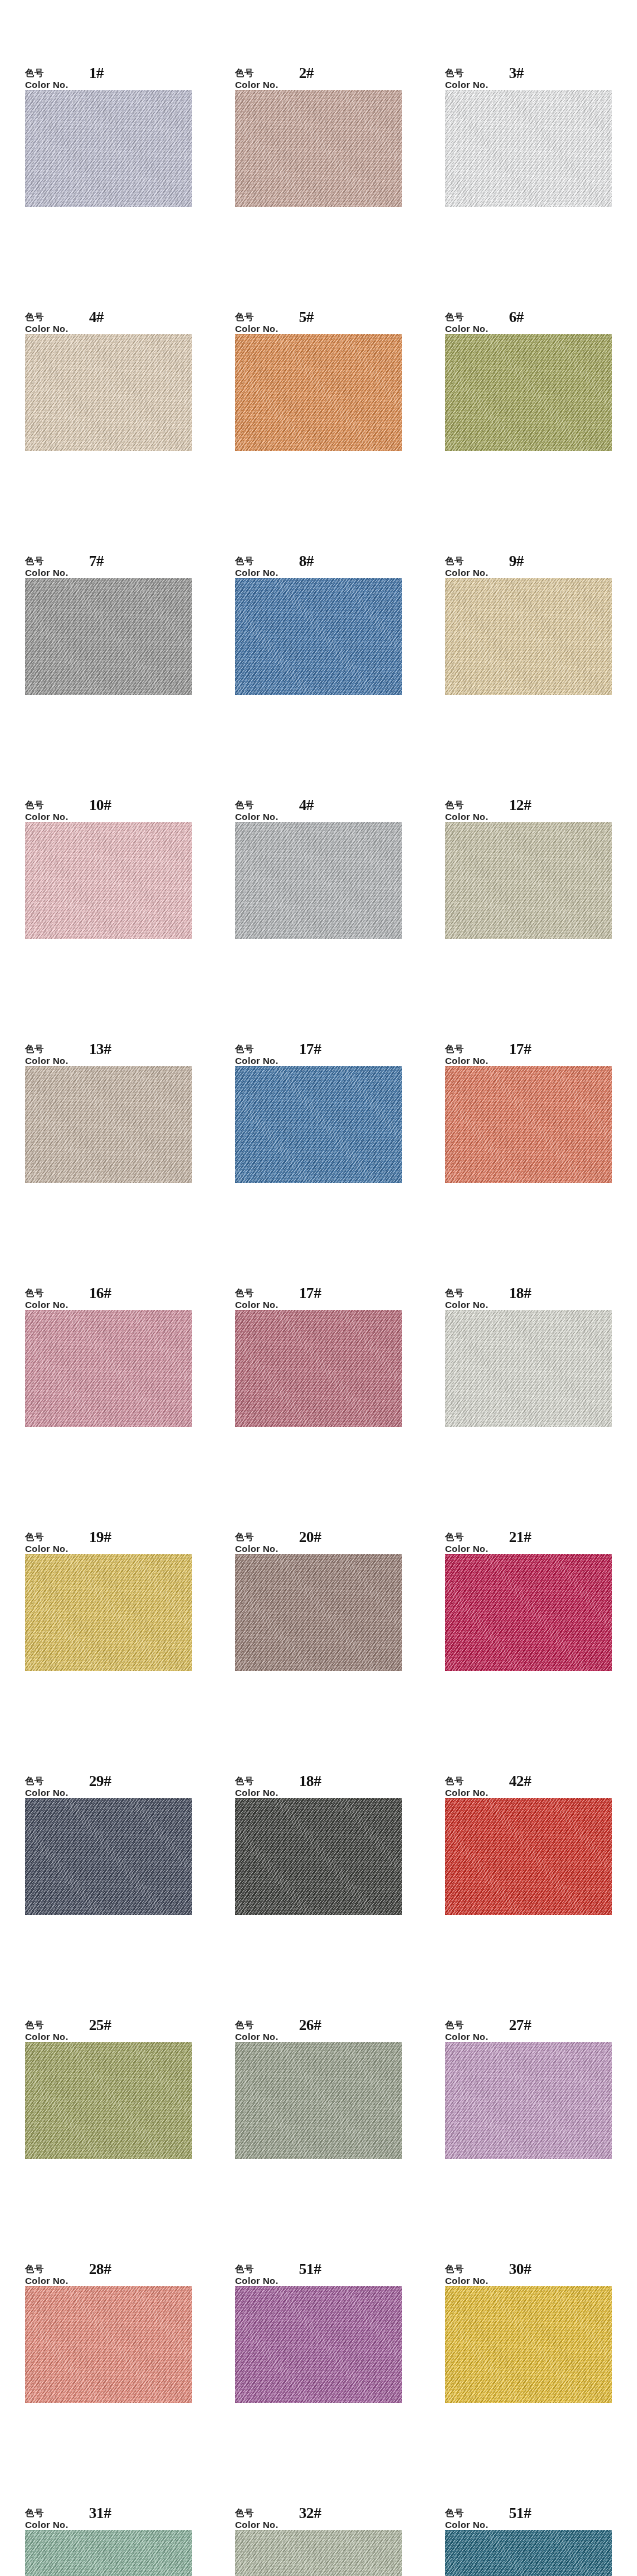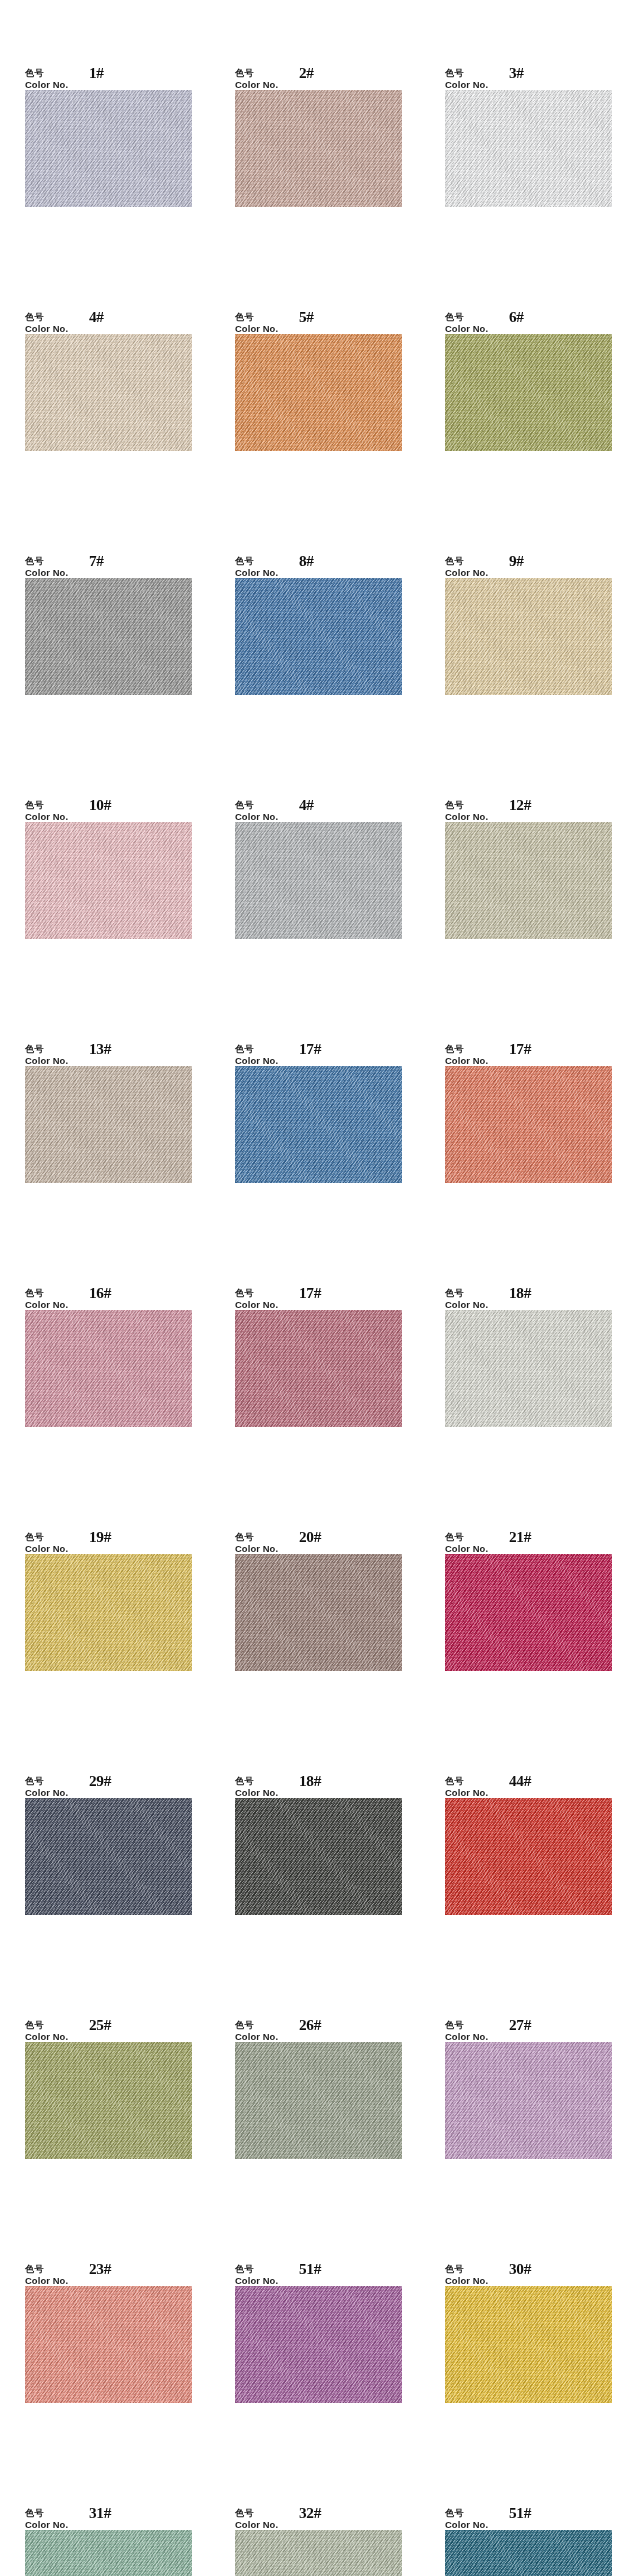--- a/index.html
+++ b/index.html
@@ -372,21 +372,21 @@
           <span class="caption-number">18#</span>
         </div>
         <div class="swatch-chip" title="23#" style="background-color: rgb(58, 60, 56);"></div>
       </div>
       <div class="swatch-cell">
         <div class="swatch-caption">
           <span class="caption-label">
             <span class="cn">色号</span>
             <span class="en">Color No.</span>
           </span>
-          <span class="caption-number">44#</span>
+          <span class="caption-number">42#</span>
         </div>
         <div class="swatch-chip" title="24#" style="background-color: rgb(216, 44, 34);"></div>
       </div>
       <div class="swatch-cell">
         <div class="swatch-caption">
           <span class="caption-label">
             <span class="cn">色号</span>
             <span class="en">Color No.</span>
           </span>
           <span class="caption-number">25#</span>
@@ -412,21 +412,21 @@
           <span class="caption-number">27#</span>
         </div>
         <div class="swatch-chip" title="27#" style="background-color: rgb(199, 158, 200);"></div>
       </div>
       <div class="swatch-cell">
         <div class="swatch-caption">
           <span class="caption-label">
             <span class="cn">色号</span>
             <span class="en">Color No.</span>
           </span>
-          <span class="caption-number">23#</span>
+          <span class="caption-number">28#</span>
         </div>
         <div class="swatch-chip" title="28#" style="background-color: rgb(239, 141, 125);"></div>
       </div>
       <div class="swatch-cell">
         <div class="swatch-caption">
           <span class="caption-label">
             <span class="cn">色号</span>
             <span class="en">Color No.</span>
           </span>
           <span class="caption-number">51#</span>

